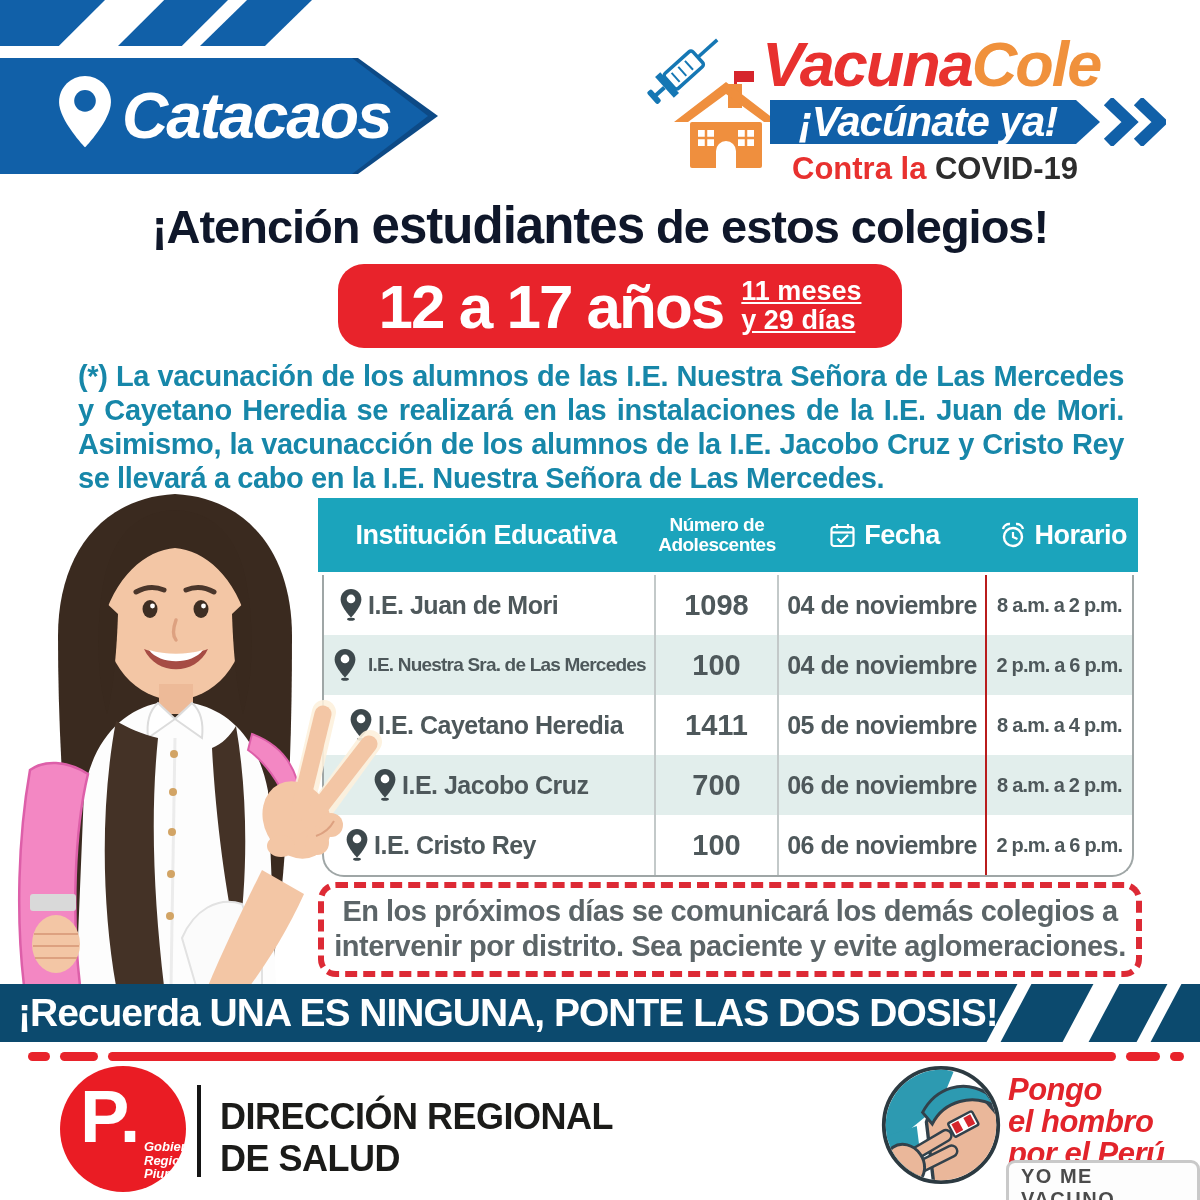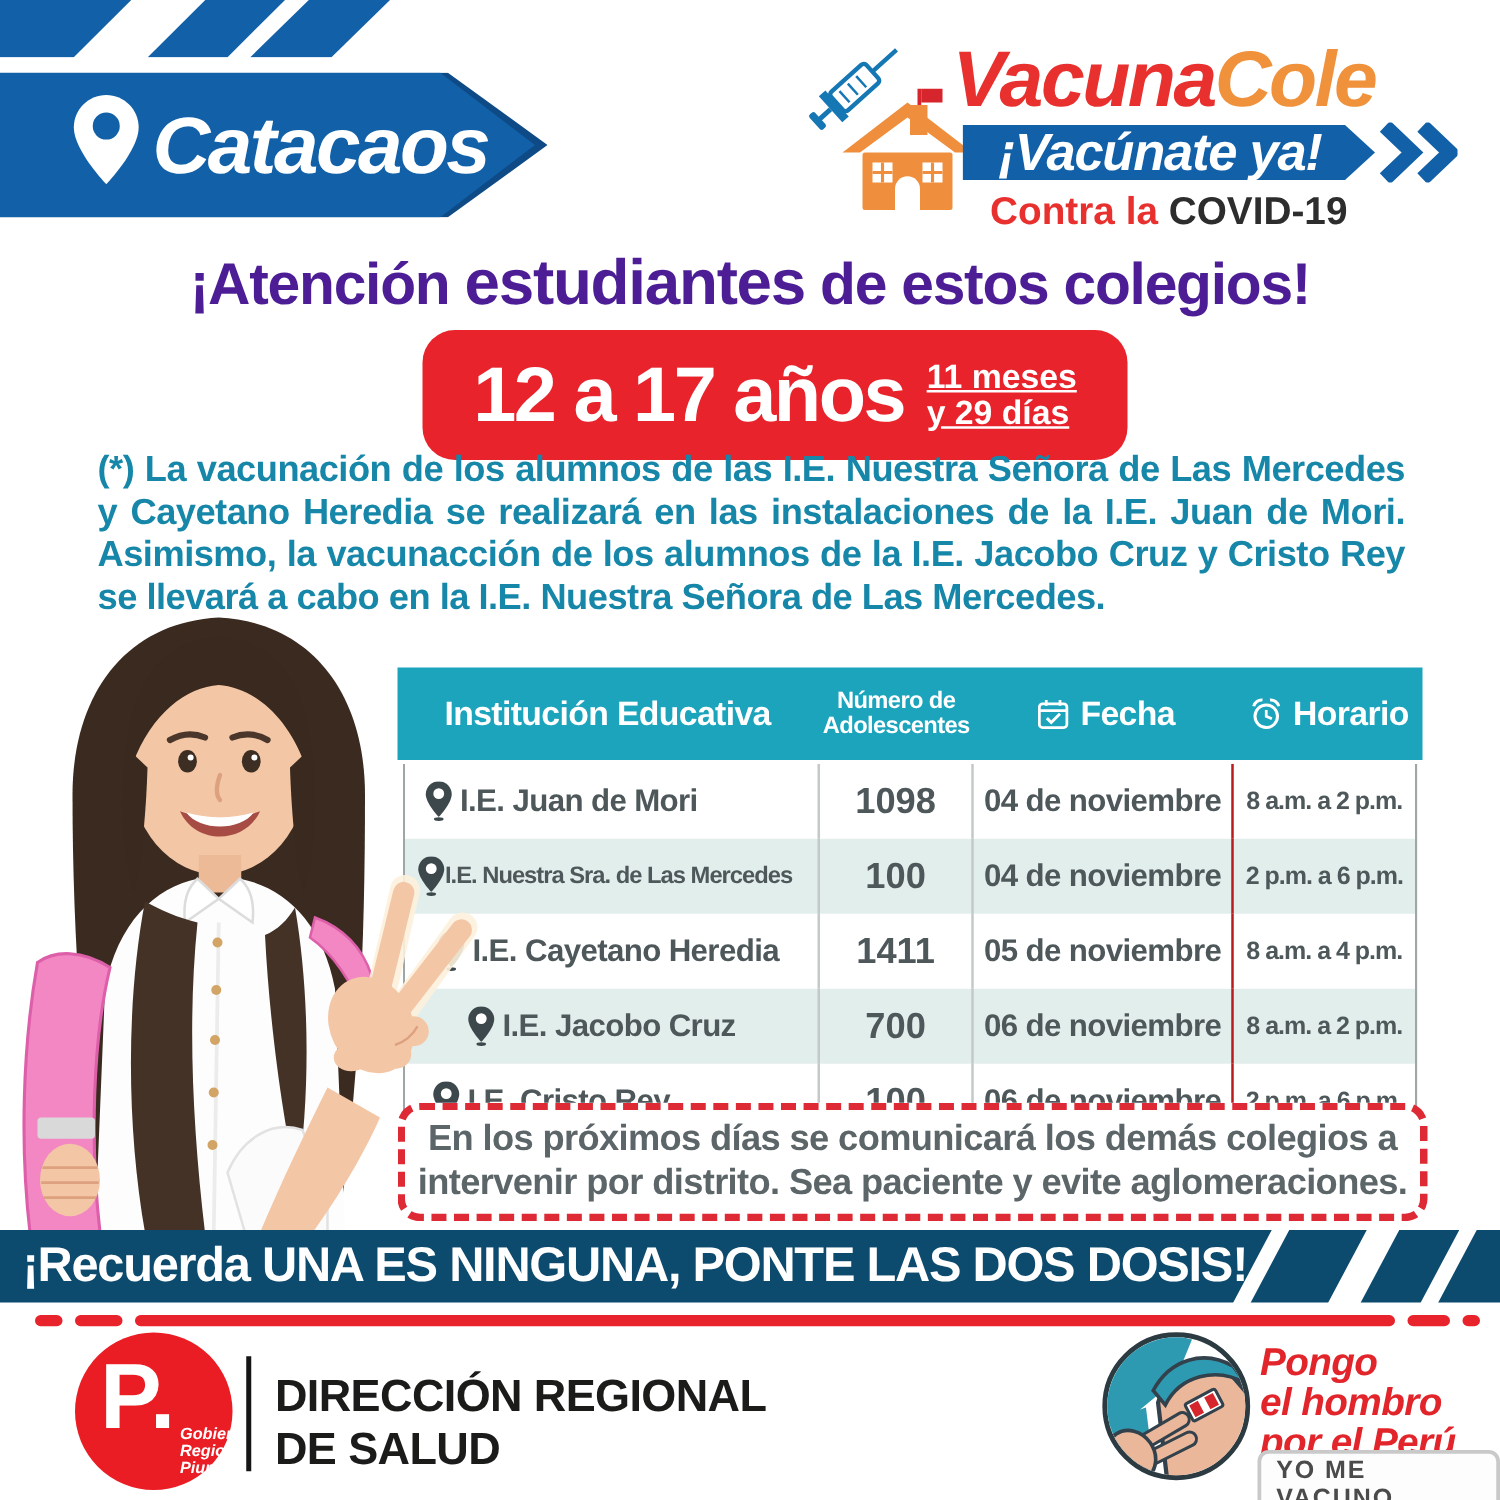--- a/index.html
+++ b/index.html
@@ -30,55 +30,55 @@
   .ribbon{position:absolute;left:770px;top:100px;width:330px;height:44px;background:#1160a8;
           clip-path:polygon(0 0,306px 0,330px 50%,306px 100%,0 100%);
           display:flex;align-items:center;justify-content:center;}
   .ribbon span{color:#fff;font-size:42px;font-weight:800;font-style:italic;letter-spacing:-1px;padding-right:14px;}
   .chevrons{position:absolute;left:1102px;top:98px;}
   .contra{position:absolute;left:770px;top:151px;width:330px;text-align:center;font-size:31px;font-weight:800;white-space:nowrap;}
   .contra .c1{color:#e8312f;}
   .contra .c2{color:#2d2d2d;}
 
   
-  .headline{position:absolute;left:0;top:196px;width:1200px;text-align:center;color:#4c1d95;
+  .headline{position:absolute;left:0;top:196px;width:1200px;text-align:center;color:#0f172a;
             font-size:47px;font-weight:600;letter-spacing:-1px;white-space:nowrap;}
   .headline .hb{font-weight:800;font-size:51px;}
 
   
-  .age-pill{position:absolute;left:338px;top:264px;width:564px;height:104px;background:#e8232b;border-radius:26px;
+  .age-pill{position:absolute;left:338px;top:264px;width:564px;height:84px;background:#e8232b;border-radius:26px;
             display:flex;align-items:center;justify-content:center;gap:18px;color:#fff;}
   .age-main{font-size:62px;font-weight:800;letter-spacing:-2px;}
   .age-sub{font-size:27px;font-weight:800;line-height:1.08;text-align:left;text-decoration:underline;}
 
   
   .note{position:absolute;left:78px;top:360px;width:1046px;text-align:justify;color:#1787a9;
         font-size:29px;font-weight:600;line-height:1.17;letter-spacing:-0.4px;}
   .note b{font-weight:800;}
 
   
   .table{position:absolute;left:318px;top:498px;width:820px;z-index:3;}
   .thead{height:74px;background:#1ba4bc;display:grid;grid-template-columns:41% 15.3% 25.6% 18.1%;
-         align-items:center;color:#fff;text-align:center;font-weight:700;margin-top:36px;}
+         align-items:center;color:#fff;text-align:center;font-weight:700;}
   .th1{font-size:27px;letter-spacing:-0.5px;}
   .th2{font-size:19px;line-height:1.05;letter-spacing:-0.5px;padding:0 4px;}
   .th-ic{display:flex;align-items:center;justify-content:center;gap:8px;font-size:27px;letter-spacing:-0.5px;}
   .tbody{margin:3px 0 0 4px;width:808px;border:2px solid #9fa6a6;border-top:none;
          border-radius:0 0 22px 22px;overflow:hidden;background:#fff;}
   .t-row{height:60px;display:grid;grid-template-columns:40.8% 15.3% 25.7% 18.2%;align-items:center;color:#4e585b;}
   .t-row.alt{background:#e2eeec;}
   .cell{height:100%;display:flex;align-items:center;justify-content:center;}
   .cell-inst{justify-content:flex-start;gap:6px;padding-left:16px;font-size:25px;font-weight:700;letter-spacing:-0.5px;}
   .cell-num{font-size:29px;font-weight:700;border-left:2px solid #c3c9c9;}
   .cell-date{font-size:25px;font-weight:700;letter-spacing:-0.5px;border-left:2px solid #c3c9c9;}
   .cell-time{font-size:20px;font-weight:700;letter-spacing:-0.8px;border-left:2px solid #b91c1c;}
   .ind-a{padding-left:26px;}
   .ind-b{padding-left:50px;}
   .ind-c{padding-left:22px;}
-  .tight{font-size:19px;letter-spacing:-0.8px;gap:0;padding-left:10px;}
+  .tight{font-size:19px;letter-spacing:-0.8px;gap:12px;padding-left:10px;}
   .pin{width:22px;height:32px;flex-shrink:0;color:#3d484c;}
 
   
   .notice{position:absolute;left:318px;top:882px;width:792px;border:6px dashed #dd2a35;border-radius:18px;
           padding:6px 10px;text-align:center;font-size:29px;color:#5c6568;font-weight:600;
           line-height:1.22;letter-spacing:-0.5px;z-index:4;background:#fff;}
   .notice b{font-weight:800;}
 
   
   .banner{position:absolute;left:0;top:984px;width:1200px;height:58px;background:#0c4a6e;z-index:7;}

